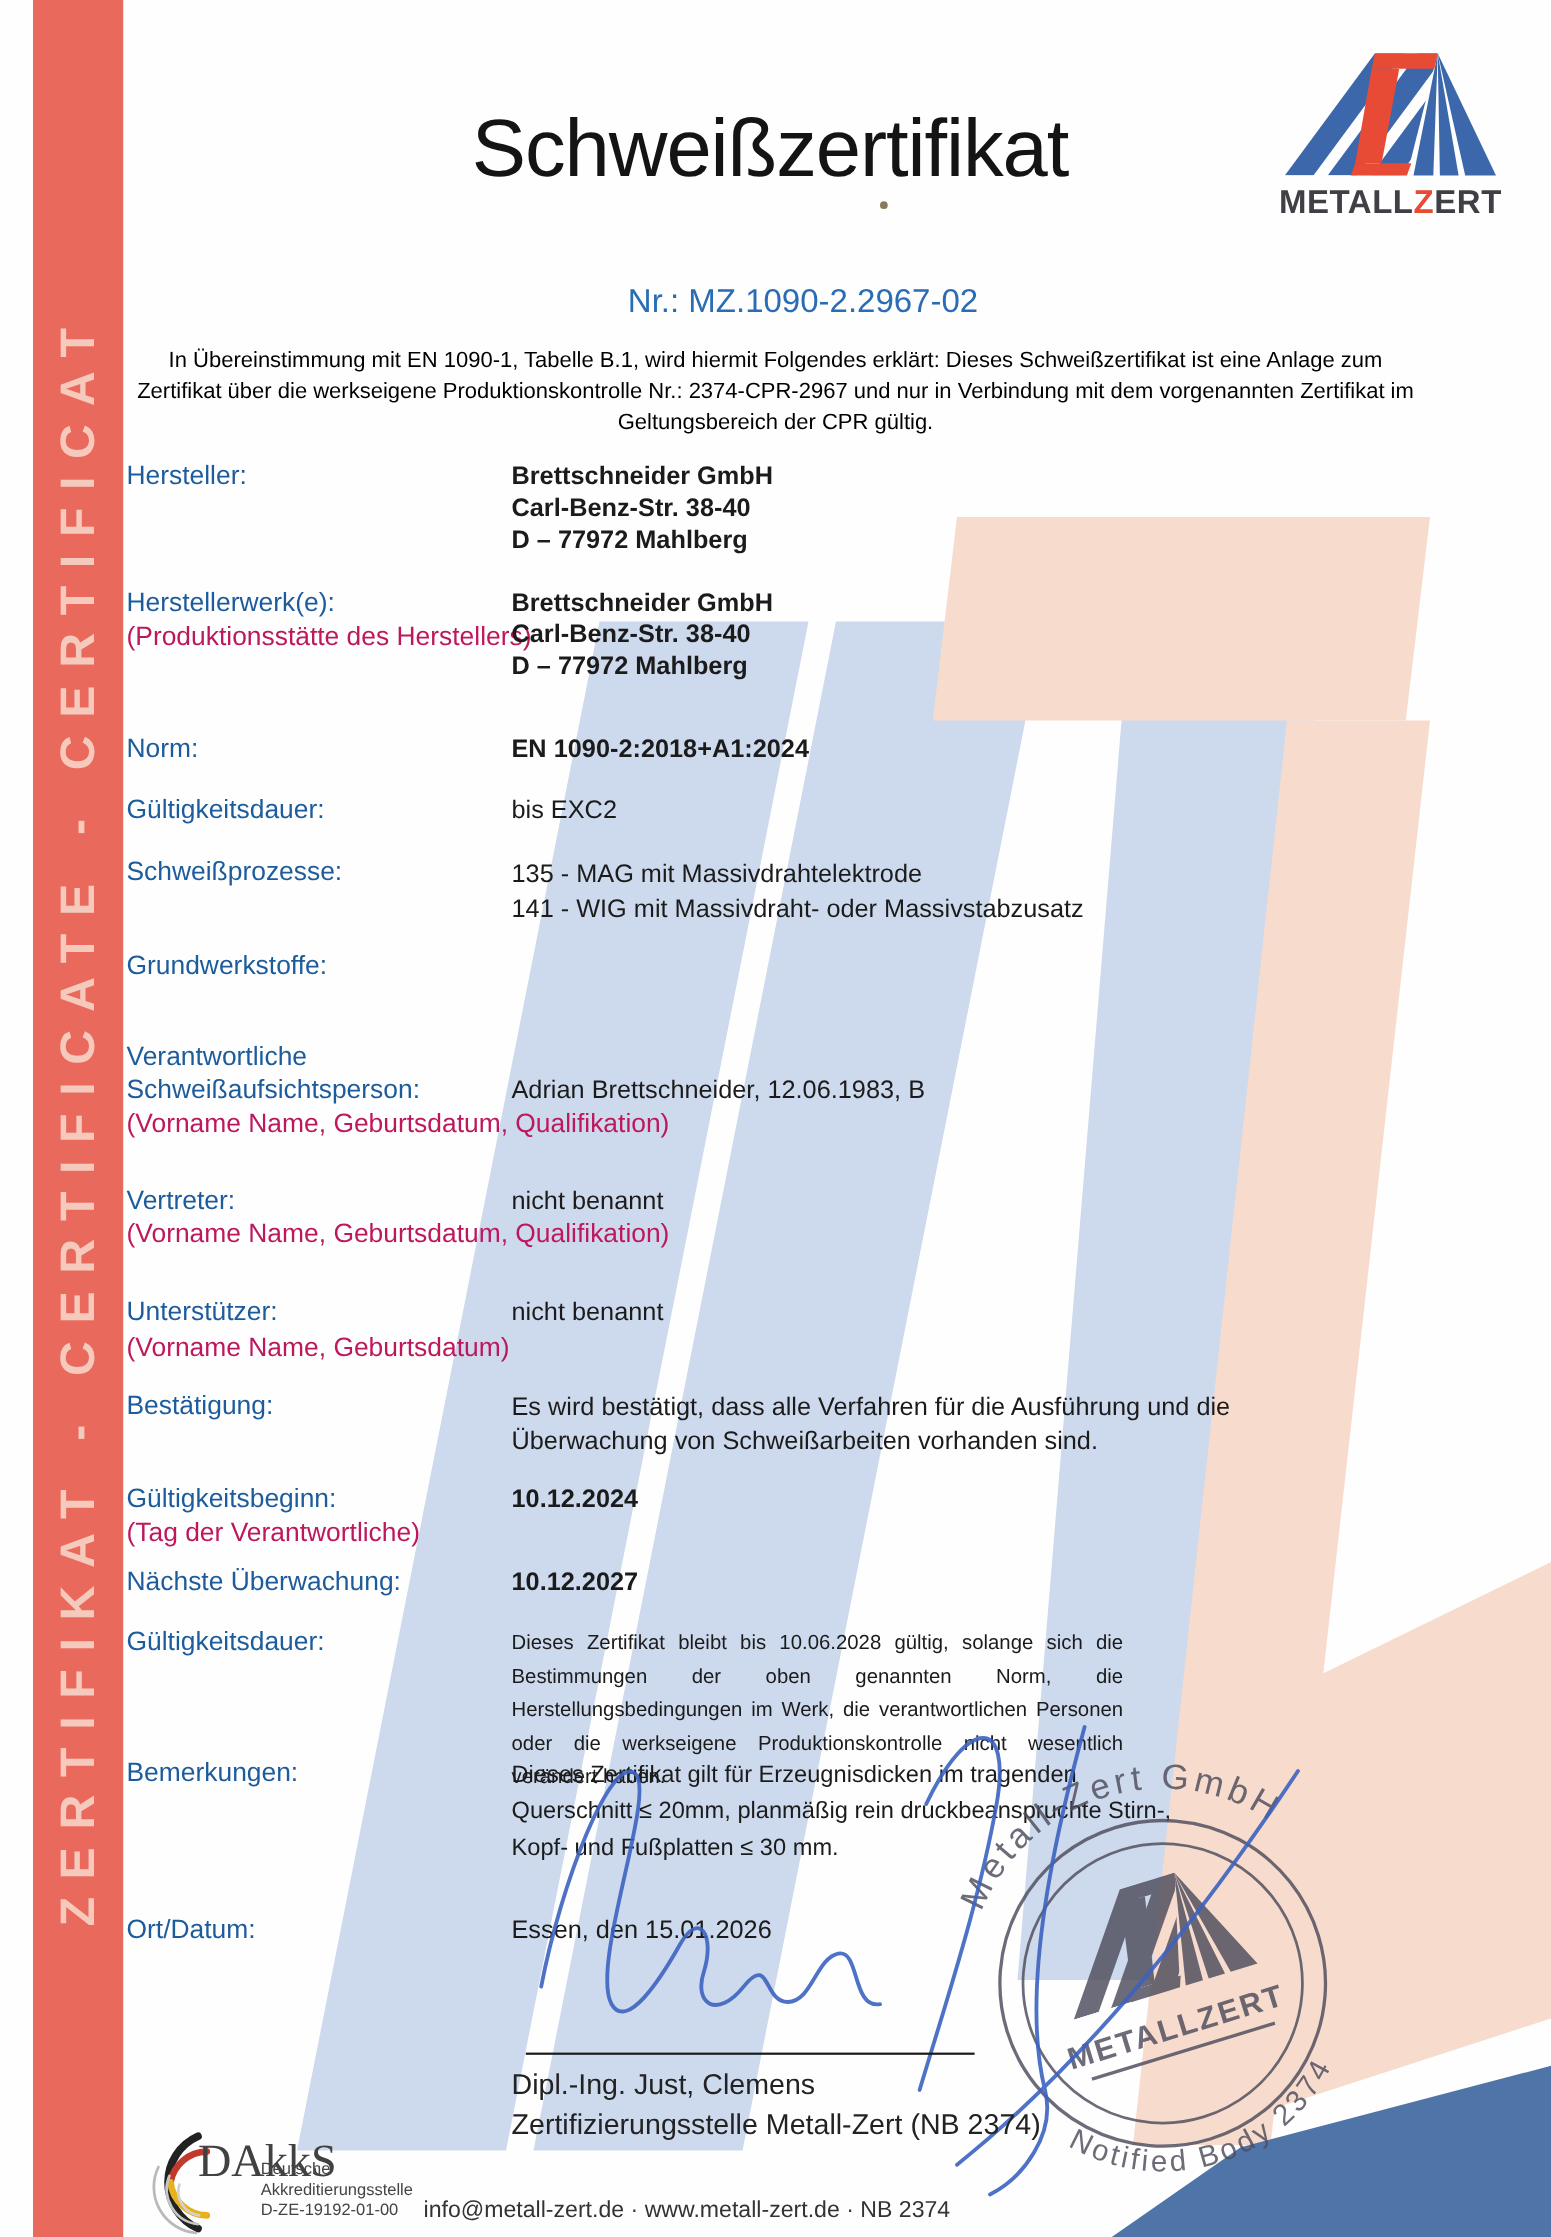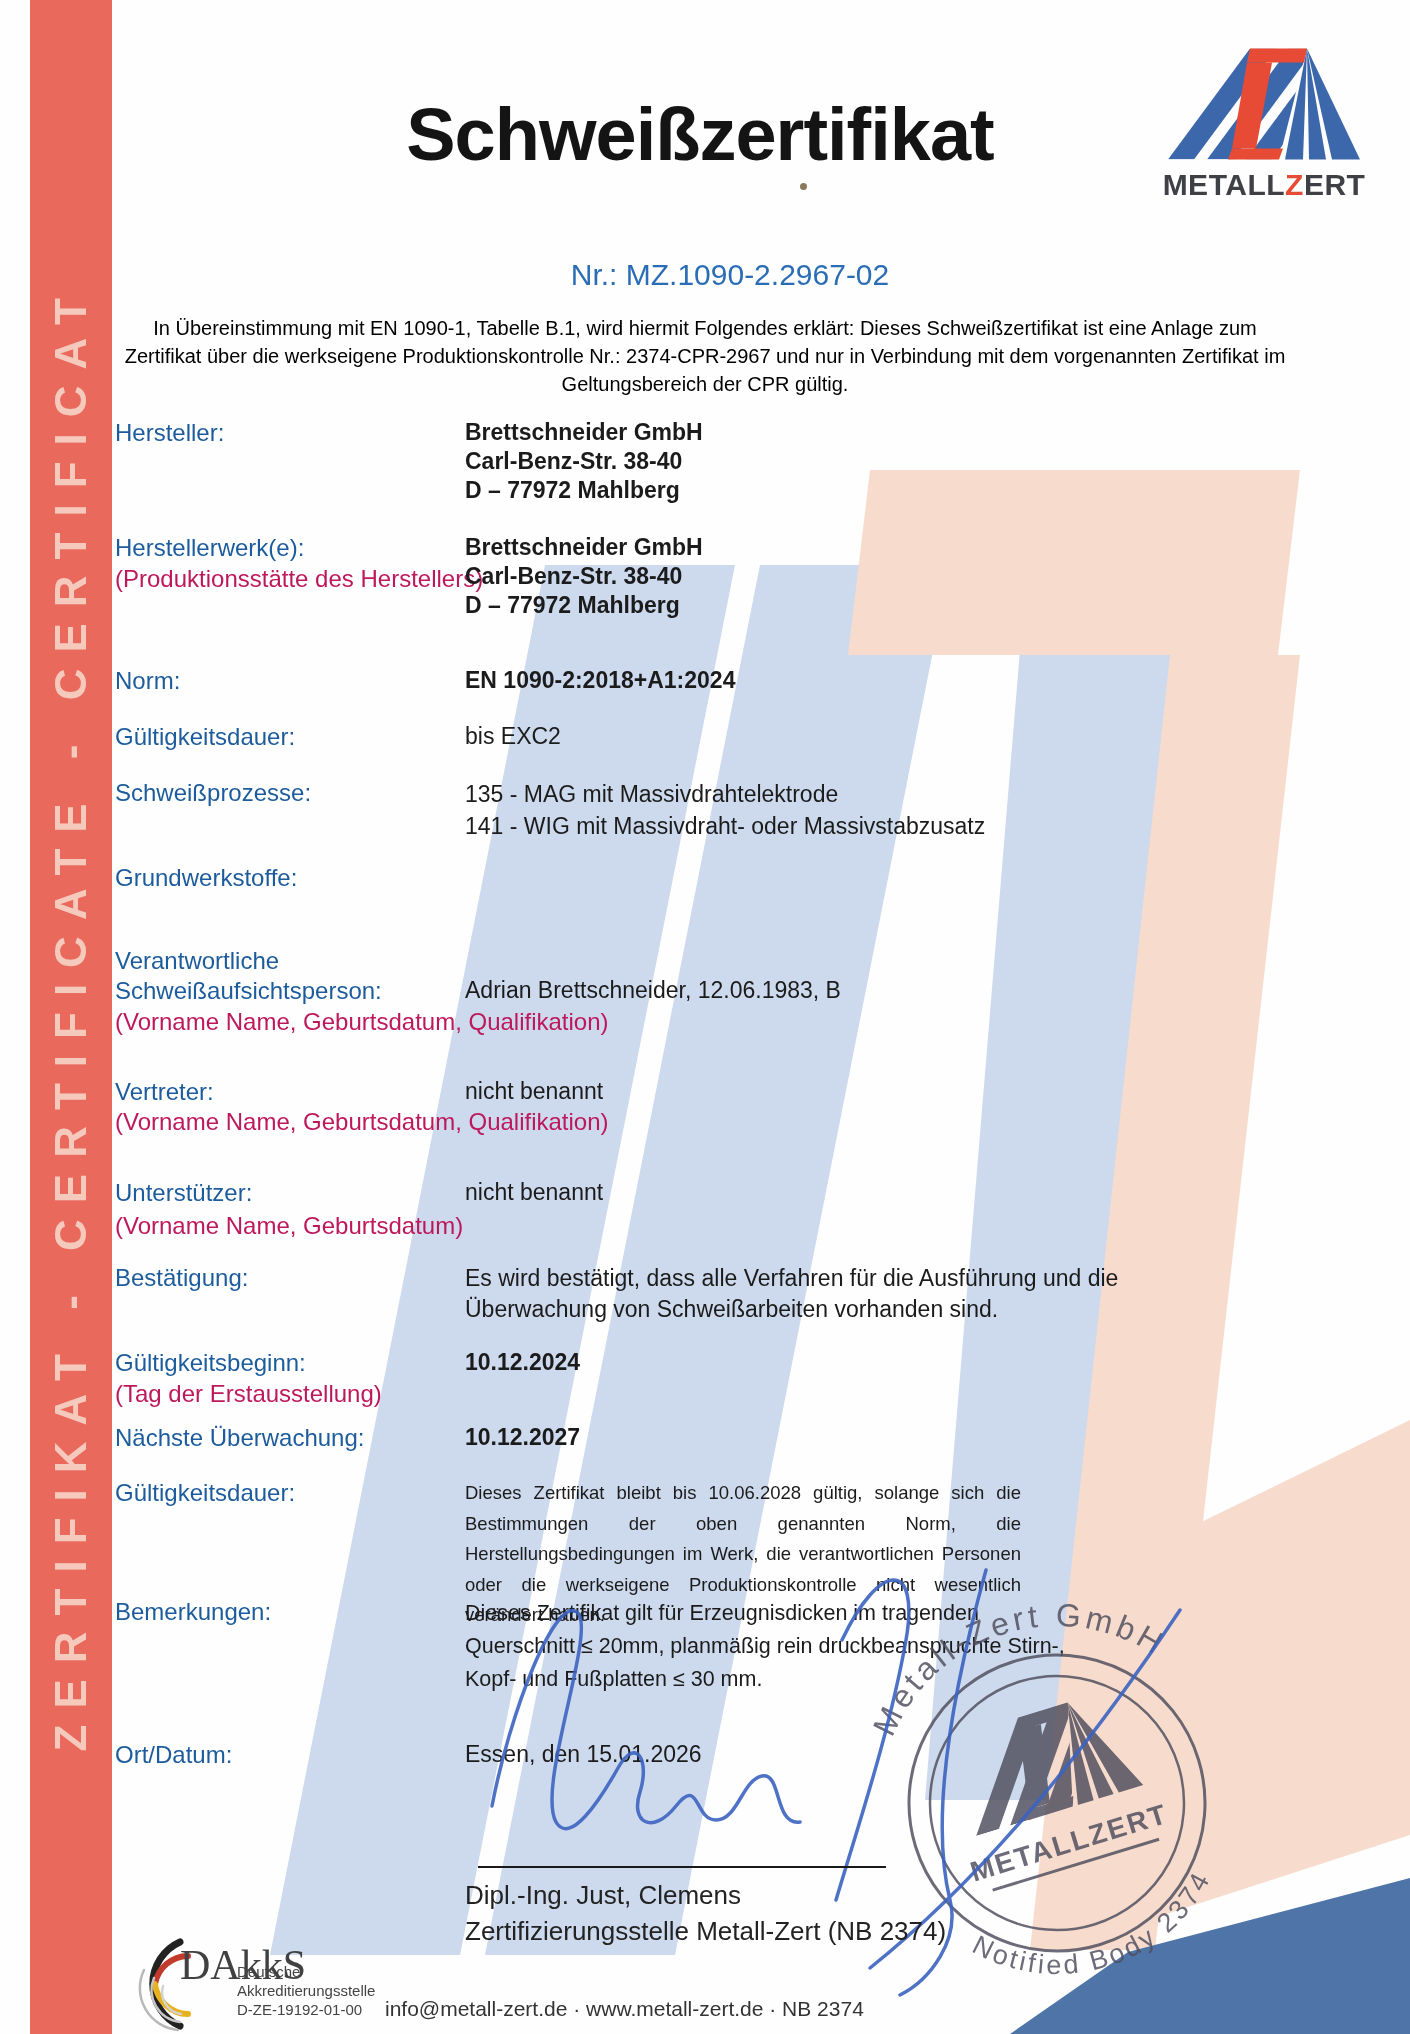--- a/index.html
+++ b/index.html
@@ -9,21 +9,21 @@
   .ml{white-space:pre-line;}
   
   #banner{left:30px;top:0;width:82px;height:2034px;background:#e9695c;
           display:flex;align-items:center;justify-content:center;}
   #banner span{writing-mode:vertical-rl;transform:rotate(180deg);
           font-size:44px;font-weight:bold;letter-spacing:16px;color:#f5cabc;}
   
   .wm{position:absolute;}
   
   #title{left:195px;top:92px;width:1010px;text-align:center;
-         font-size:74px;font-weight:bold;letter-spacing:-1px;color:#141414;}
+         font-size:74px;font-weight:normal;letter-spacing:-1px;color:#141414;}
   #certno{left:220px;top:258px;width:1020px;text-align:center;font-size:30px;color:#2a6db5;}
   #intro{left:110px;top:314px;width:1190px;text-align:center;font-size:20px;line-height:28px;color:#000000;}
   #brandword{left:1156px;top:168px;width:216px;text-align:center;font-size:30px;font-weight:bold;
              letter-spacing:.5px;color:#3f3f46;}
   .redz{color:#e84b35;}
   
   .lbl{position:absolute;left:115px;font-size:24px;font-weight:normal;color:#1d5c9c;line-height:30px;}
   .note{position:absolute;left:115px;font-size:24px;color:#be185d;}
   .val{position:absolute;left:465px;font-size:23px;line-height:29px;color:#1b1b1b;}
   .val.b{font-weight:bold;}
@@ -129,21 +129,21 @@
 
   <div class="lbl" style="top:1178px">Unterstützer:</div>
   <div class="note" style="top:1212px">(Vorname Name, Geburtsdatum)</div>
   <div class="val" style="top:1178px">nicht benannt</div>
 
   <div class="lbl" style="top:1263px">Bestätigung:</div>
   <div class="val ml" style="top:1263px;line-height:31px">Es wird bestätigt, dass alle Verfahren für die Ausführung und die
 Überwachung von Schweißarbeiten vorhanden sind.</div>
 
   <div class="lbl" style="top:1348px">Gültigkeitsbeginn:</div>
-  <div class="note" style="top:1380px">(Tag der Erstausstellung)</div>
+  <div class="note" style="top:1380px">(Tag der Verantwortliche)</div>
   <div class="val b" style="top:1348px">10.12.2024</div>
 
   <div class="lbl" style="top:1423px">Nächste Überwachung:</div>
   <div class="val b" style="top:1423px">10.12.2027</div>
 
   <div class="lbl" style="top:1478px">Gültigkeitsdauer:</div>
   <div class="val just" style="top:1478px">Dieses Zertifikat bleibt bis 10.06.2028 gültig, solange sich die Bestimmungen der oben genannten Norm, die Herstellungsbedingungen im Werk, die verantwortlichen Personen oder die werkseigene Produktionskontrolle nicht wesentlich verändert haben.</div>
 
   <div class="lbl" style="top:1597px">Bemerkungen:</div>
   <div class="val rem ml" style="top:1597px">Dieses Zertifikat gilt für Erzeugnisdicken im tragenden

